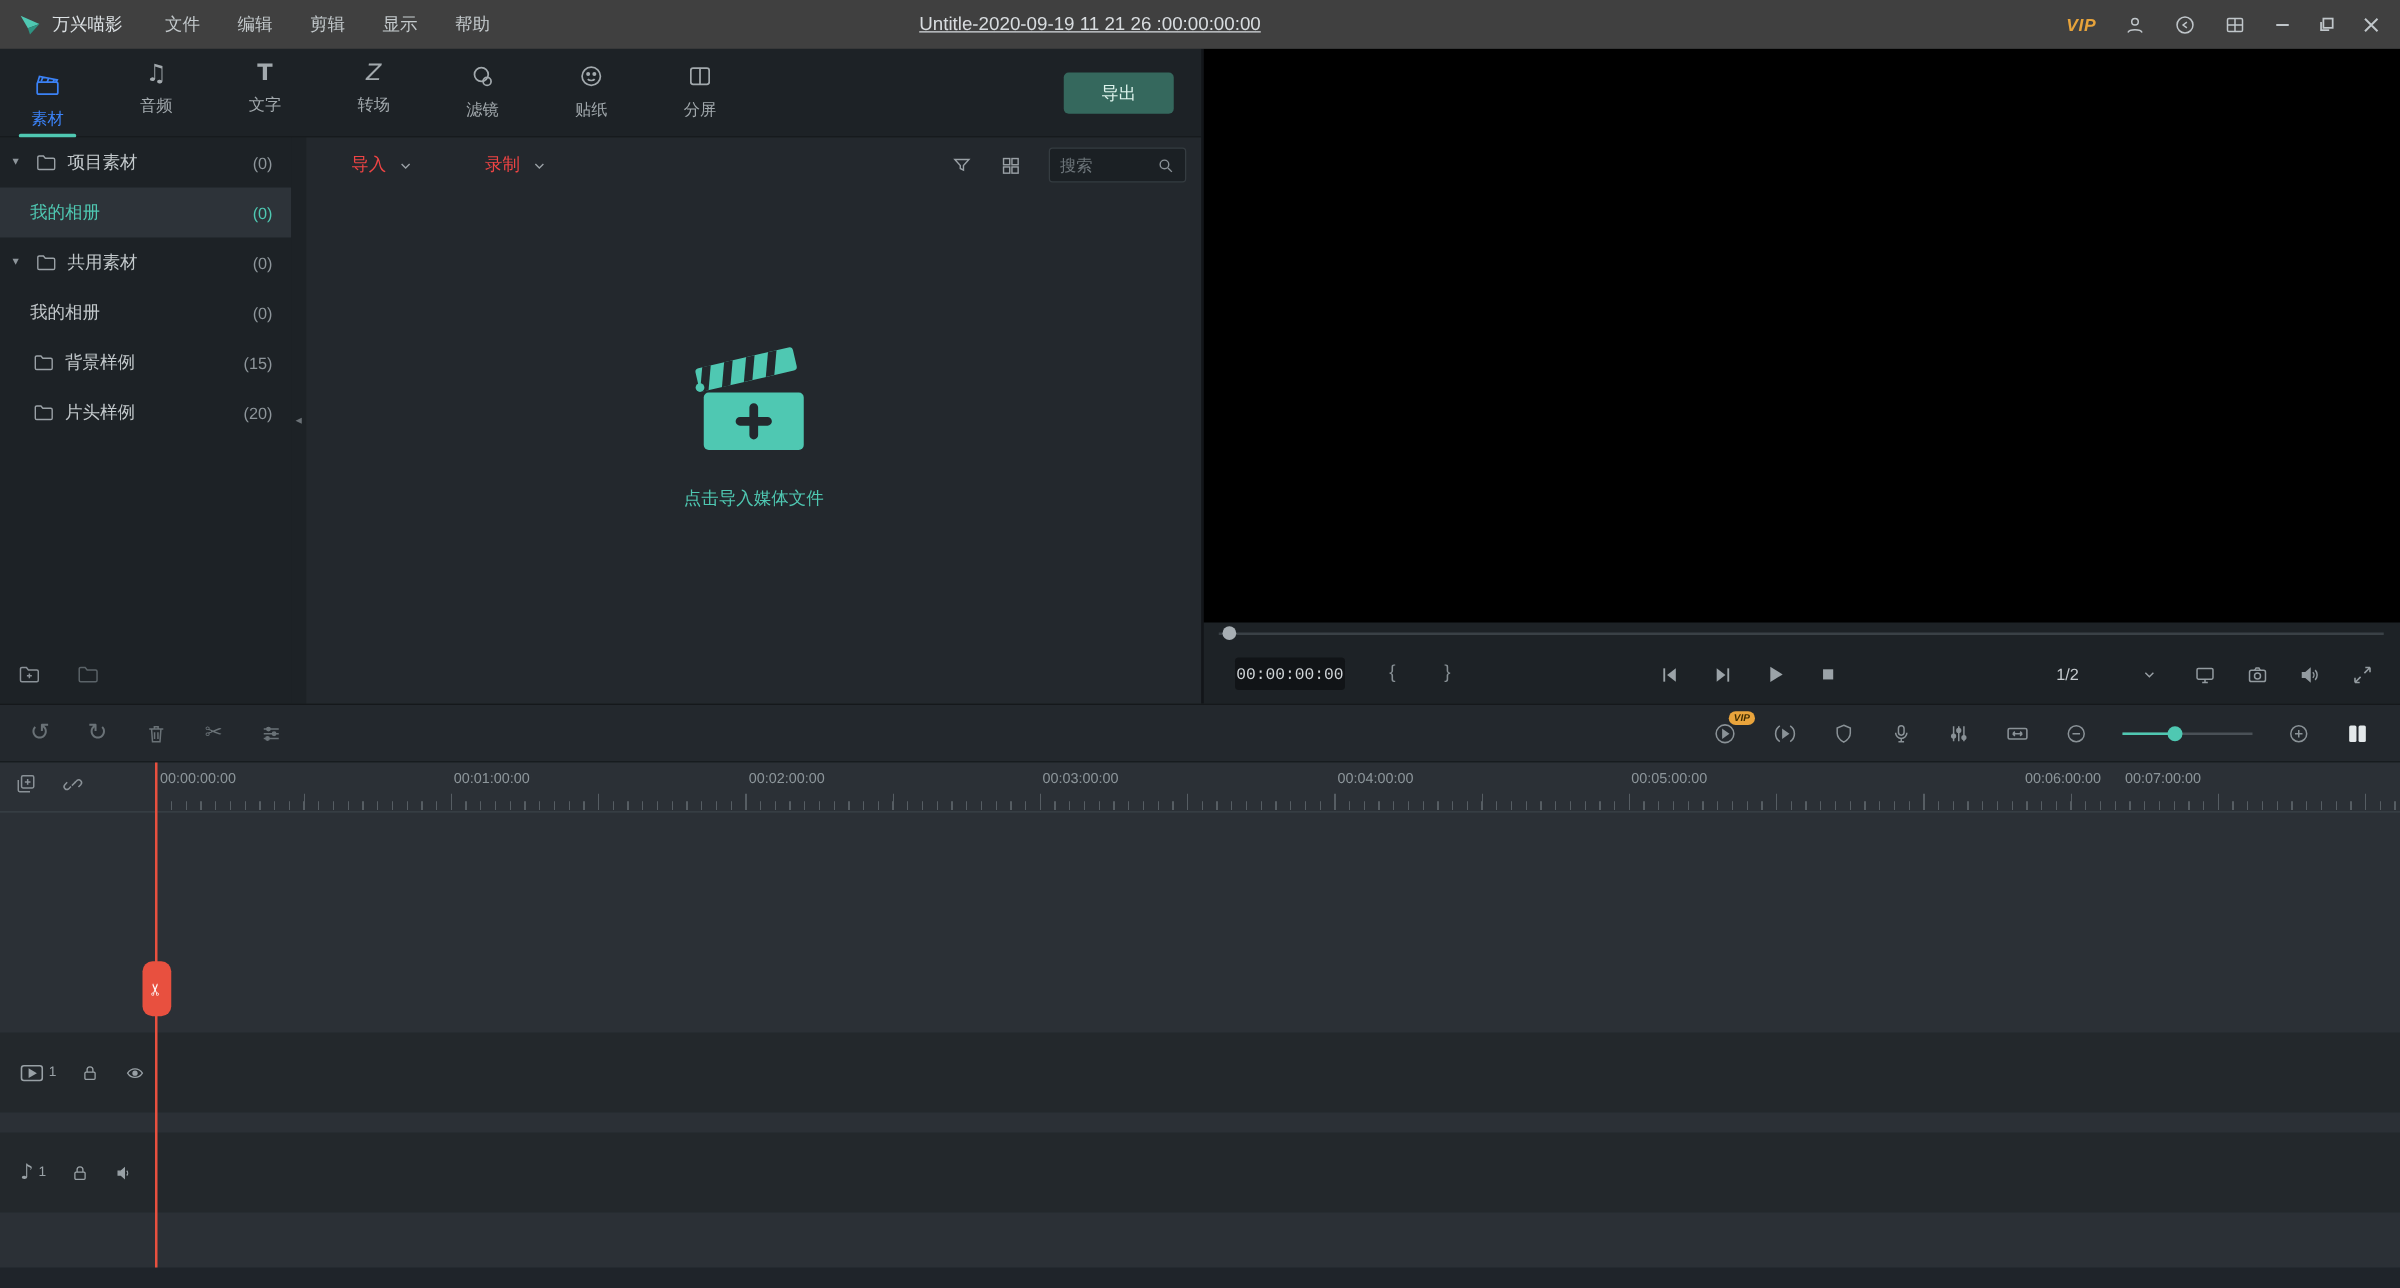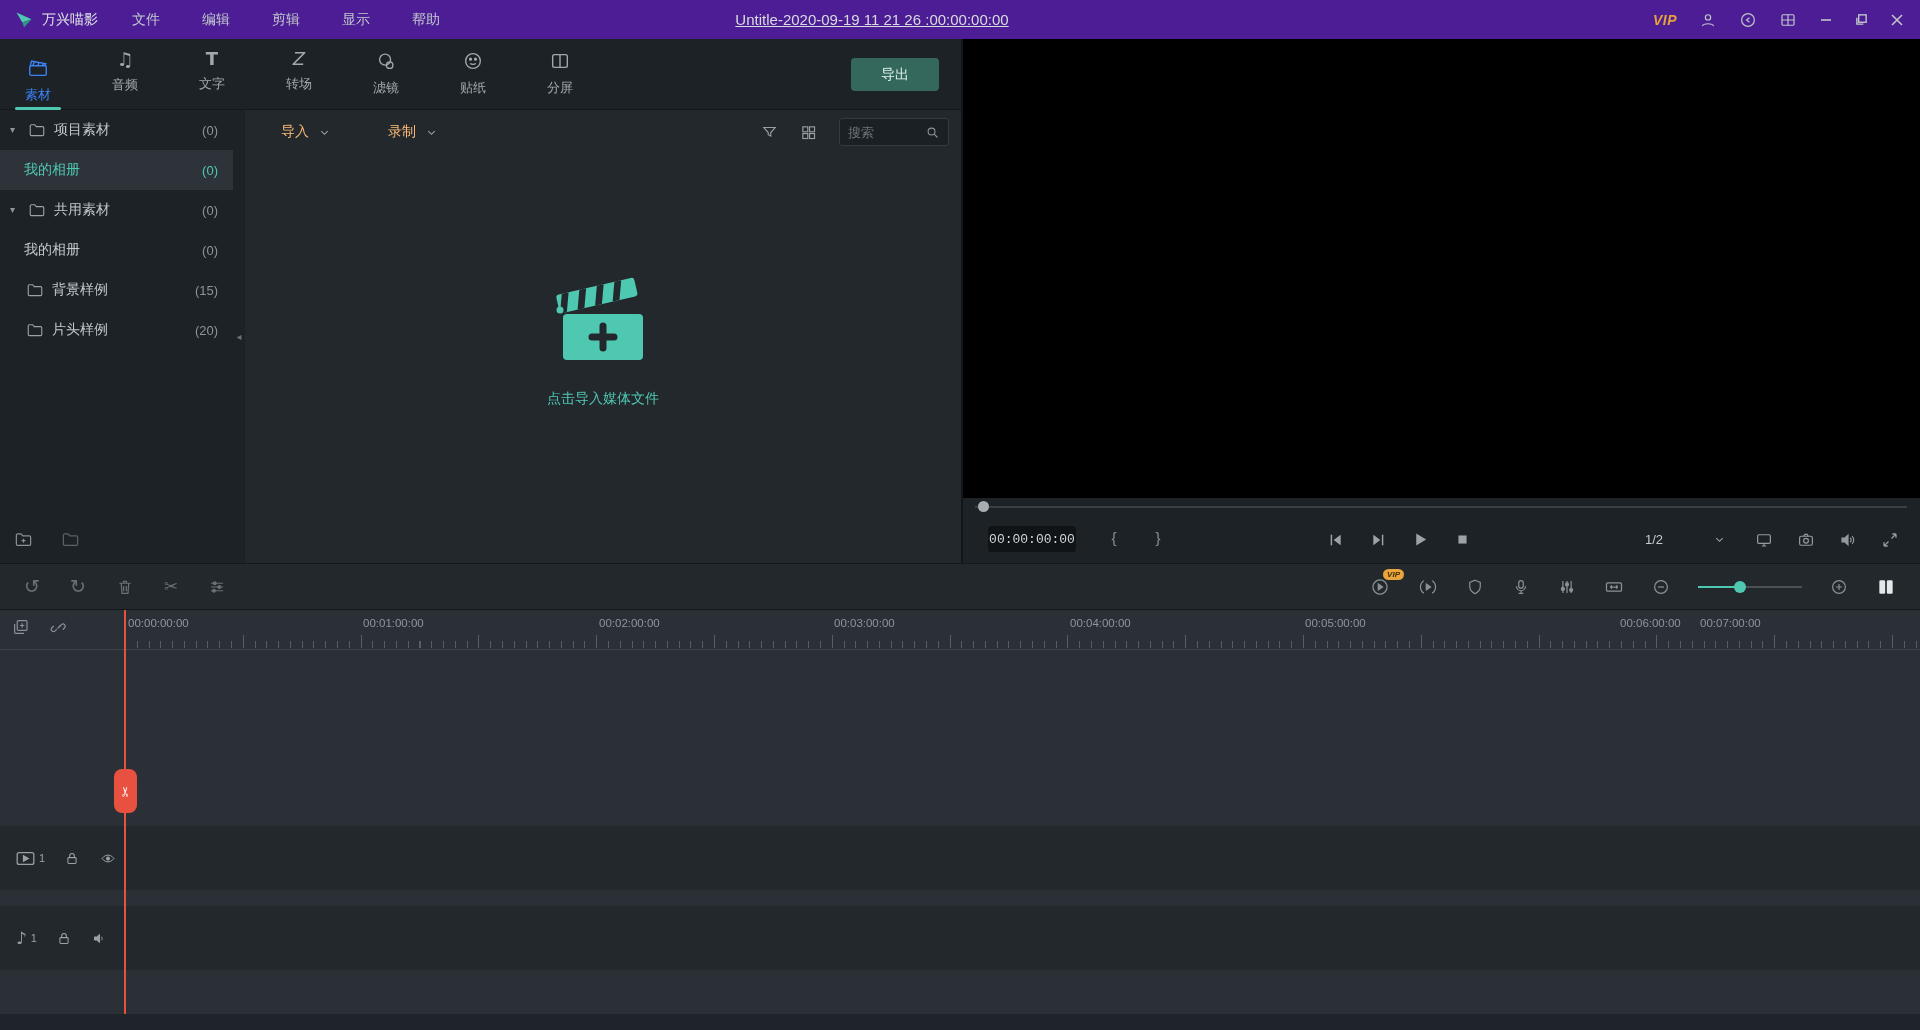--- a/index.html
+++ b/index.html
@@ -2,24 +2,24 @@
 <html><head>
 <meta charset="utf-8">
 <style>
   * { margin:0; padding:0; box-sizing:border-box; }
   html,body { width:1920px; height:1030px; overflow:hidden; }
   body { background:#1d2125; font-family:"Liberation Sans", sans-serif; color:#c3c9cc; position:relative; }
   .glyph { font-family:"DejaVu Sans", sans-serif; line-height:1; }
   svg { display:block; }
 
   
-  .titlebar { position:absolute; left:0; top:0; width:1920px; height:39px; background:#4c1d95; display:flex; align-items:center; z-index:20; }
+  .titlebar { position:absolute; left:0; top:0; width:1920px; height:39px; background:#404040; display:flex; align-items:center; z-index:20; }
   .logo { display:flex; align-items:center; gap:8px; padding-left:14px; }
   .app-name { color:#dde2e5; font-size:14px; }
-  .menus { display:flex; gap:42px; margin-left:34px; font-size:14px; color:#c3c9cc; }
+  .menus { display:flex; gap:30px; margin-left:34px; font-size:14px; color:#c3c9cc; }
   .menus span { cursor:default; }
   .win-title { position:absolute; left:calc(50% - 88px); transform:translateX(-50%); color:#d8dcdf; font-size:15px; white-space:nowrap;text-decoration:underline; }
   .tb-right { position:absolute; right:0; top:0; height:39px; display:flex; align-items:center; gap:22px; padding-right:16px; }
   .vip-label { color:#e7a33b; font-weight:bold; font-style:italic; font-size:14px; letter-spacing:0.5px; }
   .tb-ic { color:#c0c6ca; }
 
   
   .tabbar { position:absolute; left:0; top:39px; width:961px; height:71px; background:#1d2226; border-bottom:1px solid #14181b; }
   .tabs { display:flex; padding-left:8px; }
   .tab { width:60px; margin-right:27px; height:71px; display:flex; flex-direction:column; align-items:center; padding-top:11px; gap:7px; color:#a2a9ad; position:relative; cursor:pointer; }
@@ -40,21 +40,21 @@
   .srow.selected { background:#2d3339; color:#4fc8b2; }
   .srow.selected .cnt { color:#4fc8b2; }
   .sidebar-bottom { position:absolute; left:14px; bottom:14px; display:flex; gap:28px; color:#8a9197; }
   .sidebar-bottom .dim { color:#5b6368; }
   .collapse-strip { position:absolute; left:233px; top:110px; width:12px; height:453px; background:#1d2226; display:flex; align-items:center; justify-content:center; }
   .collapse-strip span { color:#6a7176; font-size:10px; cursor:pointer; }
 
   
   .media { position:absolute; left:245px; top:110px; width:716px; height:453px; background:#23282d; }
   .media-toolbar { position:absolute; left:0; top:0; right:0; height:44px; display:flex; align-items:center; padding-left:36px; }
-  .ddl { display:flex; align-items:center; gap:10px; font-size:14px; color:#fdba74; cursor:pointer; }
+  .ddl { display:flex; align-items:center; gap:10px; font-size:14px; color:#ef4444; cursor:pointer; }
   .ddl + .ddl { margin-left:58px; }
   .mt-right { margin-left:auto; display:flex; align-items:center; gap:22px; padding-right:12px; color:#9aa1a6; }
   .searchbox { width:110px; height:28px; background:#1b2024; border:1px solid #353c41; border-radius:3px; display:flex; align-items:center; padding:0 8px; }
   .searchbox input { flex:1; width:60px; background:transparent; border:none; outline:none; color:#c6cbcf; font-size:13px; font-family:"Liberation Sans", sans-serif; }
   .searchbox input::placeholder { color:#6d757a; }
   .media-empty { position:absolute; left:50%; top:158px; transform:translateX(-50%); text-align:center; cursor:pointer; }
   .media-empty .hint { margin-top:26px; color:#4fc8b2; font-size:14px; }
 
   
   .preview { position:absolute; left:961px; top:39px; width:959px; height:524px; background:#1d2226; border-left:2px solid #121519; }

